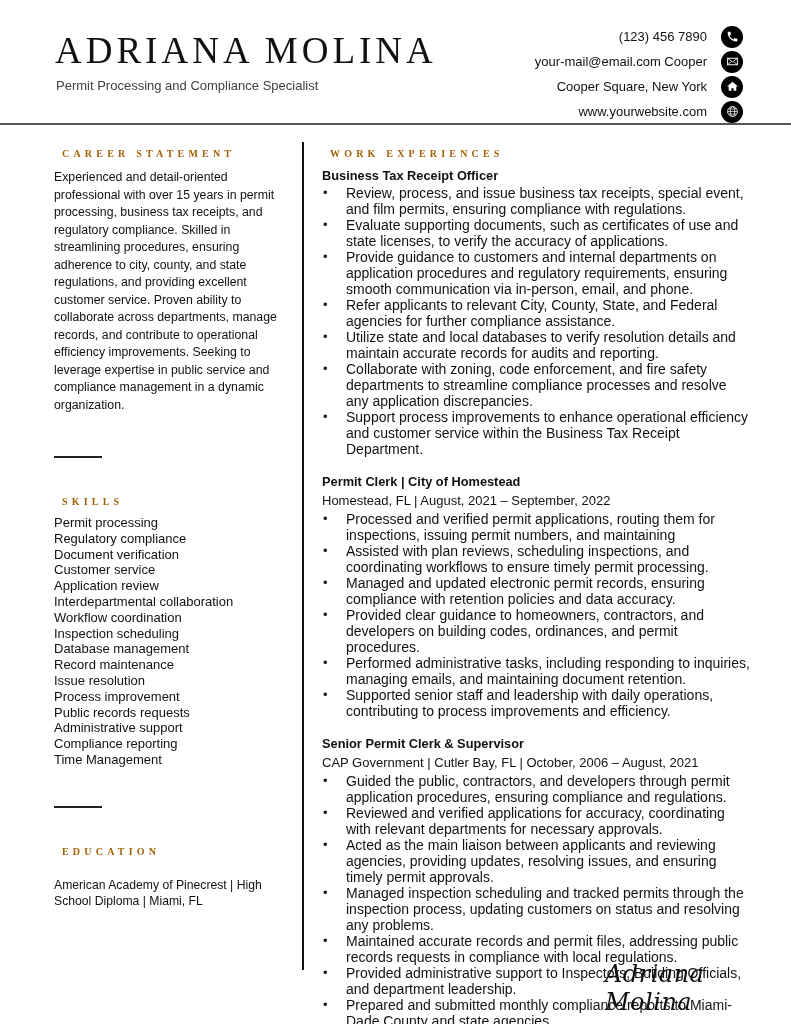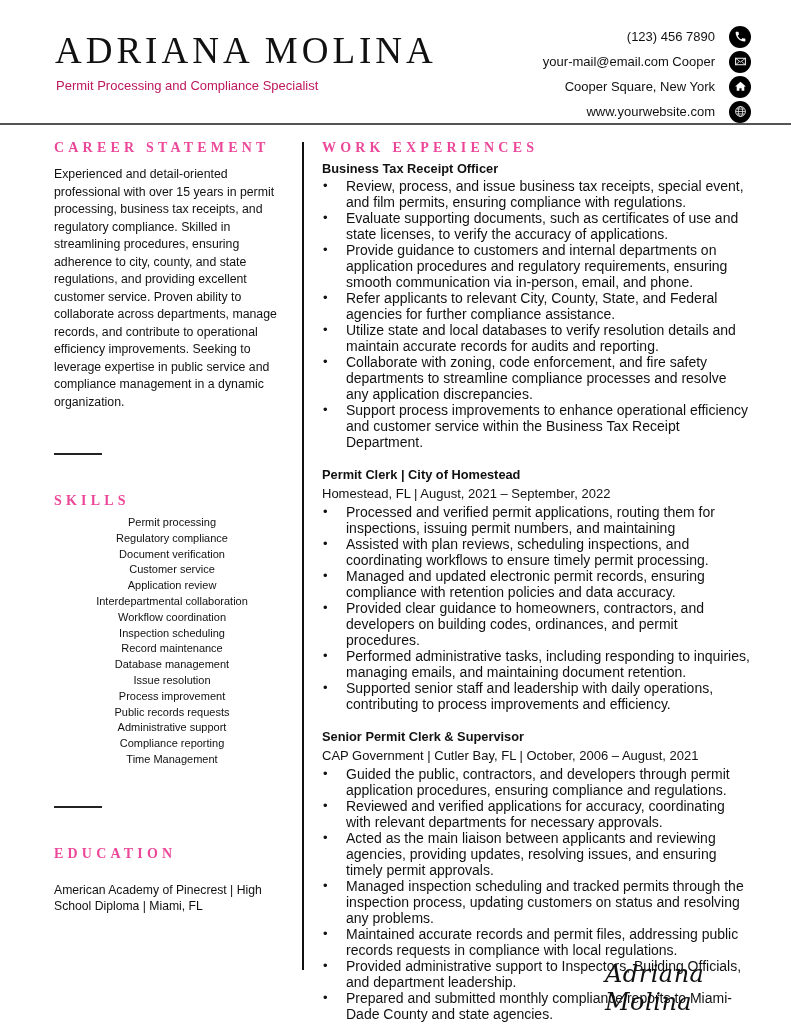--- a/index.html
+++ b/index.html
@@ -1,35 +1,35 @@
 <!DOCTYPE html>
 <html><head>
 <meta charset="utf-8">
 <style>
   html, body { margin: 0; padding: 0; background: #ffffff; }
   body { width: 791px; height: 1024px; position: relative; overflow: hidden;
          font-family: "Liberation Sans", sans-serif; color: #111; }
   .name { position: absolute; left: 55px; top: 32px; font-family: "Liberation Serif", serif;
           font-size: 37px; letter-spacing: 4px; color: #111; margin: 0; font-weight: normal; line-height: 1; }
-  .subtitle { position: absolute; left: 56px; top: 78px; font-size: 13px; color: #be185d; }
-  .contact { position: absolute; right: 40px; top: 24px; width: 300px; }
+  .subtitle { position: absolute; left: 56px; top: 78px; font-size: 13px; color: #404040; }
+  .contact { position: absolute; right: 48px; top: 24px; width: 300px; }
   .contact-row { display: flex; justify-content: flex-end; align-items: center; height: 25px; }
   .contact-text { font-size: 13px; margin-right: 14px; }
   .cicon { width: 22px; height: 22px; border-radius: 50%; background: #000; color: #fff;
            display: flex; align-items: center; justify-content: center; }
   .cicon svg { width: 13px; height: 13px; }
   .header-rule { position: absolute; left: 0; top: 123px; width: 791px; height: 2px; background: #555; }
   .col-divider { position: absolute; left: 302px; top: 142px; width: 2px; height: 828px; background: #111; }
   .left { position: absolute; left: 54px; top: 140px; width: 236px; }
   .right { position: absolute; left: 322px; top: 140px; width: 430px; }
-  .sec-title { font-family: "Liberation Serif", serif; font-weight: bold; font-size: 14px;
-               letter-spacing: 4.2px; margin: 0; color: #ec4899; }
+  .sec-title { font-family: "Liberation Serif", serif; font-weight: bold; font-size: 10px;
+               letter-spacing: 4.2px; margin: 8px; color: #a16207; }
   .career { font-size: 12.3px; line-height: 17.5px; margin-top: 10px; }
   .short-rule { width: 48px; height: 2px; background: #222; }
-  .skills-list { list-style: none; padding: 0; margin: 6px 0 0 0; font-size: 11px; line-height: 15.8px; text-align: center; }
+  .skills-list { list-style: none; padding: 0; margin: 6px 0 0 0; font-size: 13px; line-height: 15.8px; }
   .edu { font-size: 12.2px; line-height: 16.5px; margin-top: 20px; }
   .edu b { font-weight: normal; }
   .job { margin-top: 16px; }
   .job-title { font-weight: bold; font-size: 12.8px; margin: 0; line-height: 18px; }
   .job-meta { font-size: 13px; line-height: 20px; }
   .bullets { list-style: none; margin: 0; padding: 0; }
   .bullets li { position: relative; padding-left: 24px; font-size: 14px; line-height: 16px; }
   .bullets li::before { content: "\2022"; position: absolute; left: 1px; top: 0; font-size: 13px; }
   .signature { position: absolute; left: 605px; top: 960px; font-family: "DejaVu Serif", serif;
                font-style: italic; font-size: 24px; color: #111; letter-spacing: 0.5px; }
@@ -90,22 +90,22 @@
   <h2 class="sec-title" style="margin-top:38px">SKILLS</h2>
   <ul class="skills-list">
     <li>Permit processing</li>
     <li>Regulatory compliance</li>
     <li>Document verification</li>
     <li>Customer service</li>
     <li>Application review</li>
     <li>Interdepartmental collaboration</li>
     <li>Workflow coordination</li>
     <li>Inspection scheduling</li>
+    <li>Database management</li>
     <li>Record maintenance</li>
-    <li>Database management</li>
     <li>Issue resolution</li>
     <li>Process improvement</li>
     <li>Public records requests</li>
     <li>Administrative support</li>
     <li>Compliance reporting</li>
     <li>Time Management</li>
   </ul>
 
   <div class="short-rule" style="margin-top:38px"></div>
 

